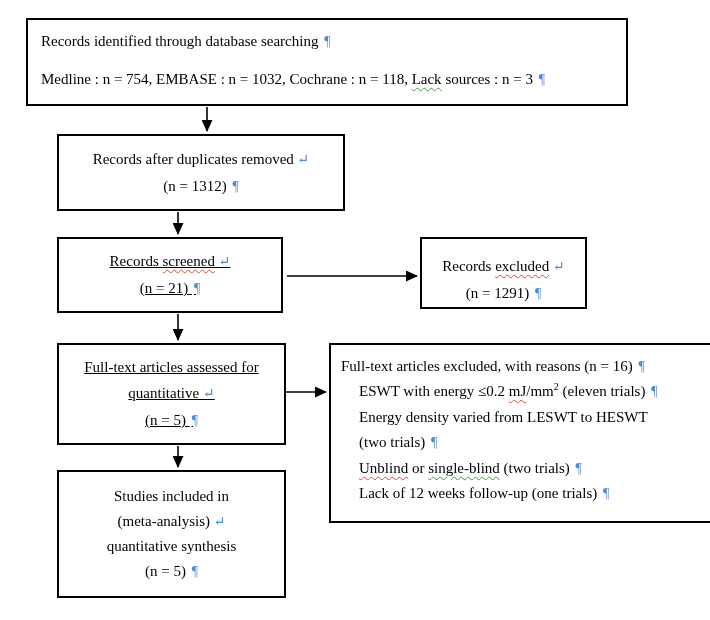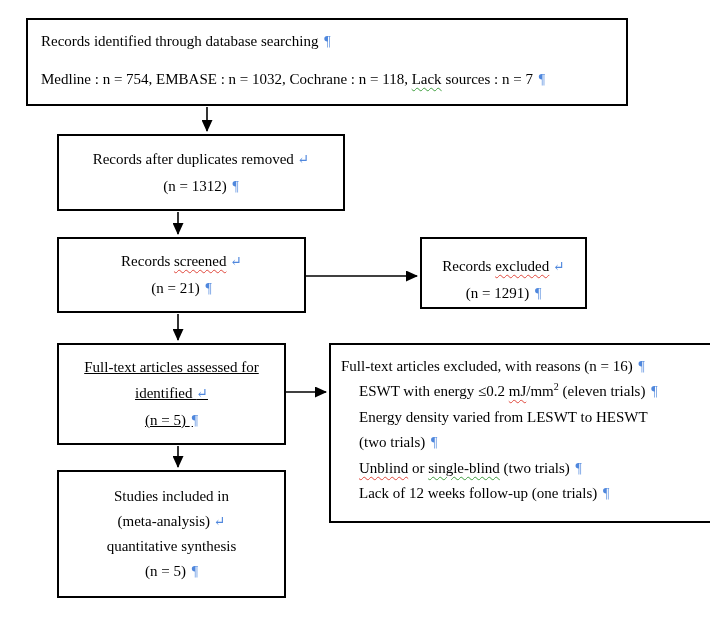--- a/index.html
+++ b/index.html
@@ -17,21 +17,21 @@
     display:flex; flex-direction:column; justify-content:center;
     align-items:center; text-align:center;
   }
   .box .line { line-height:26px; white-space:nowrap; }
 
   #box-identification { left:26px; top:18px; width:602px; height:88px; padding:11px 6px 0 13px; }
   #box-identification .line { line-height:21px; }
   #box-identification .line:first-child { margin-bottom:17px; }
 
   #box-duplicates  { left:57px;  top:134px; width:288px; height:77px;  }
-  #box-screened    { left:57px;  top:237px; width:249px; height:76px;  }
+  #box-screened    { left:57px;  top:237px; width:226px; height:76px;text-decoration:underline;  }
   #box-excluded    { left:420px; top:237px; width:167px; height:72px;justify-content:flex-end;  }
   #box-eligibility { left:57px;  top:343px; width:229px; height:102px;text-decoration:underline; }
 
   #box-reasons { left:329px; top:343px; width:444px; height:180px; padding:9px 4px 0 10px; }
   #box-reasons .line { line-height:25.4px; }
   #box-reasons .line:not(:first-child) { padding-left:18px; }
 
   #box-included { left:57px; top:470px; width:229px; height:128px; }
   #box-included .line { line-height:25px; }
 
@@ -67,41 +67,41 @@
     <line x1="207" y1="107" x2="207" y2="131" stroke="#000" stroke-width="1.6" marker-end="url(#ah)"></line>
     <line x1="178" y1="212" x2="178" y2="234" stroke="#000" stroke-width="1.6" marker-end="url(#ah)"></line>
     <line x1="287" y1="276" x2="417" y2="276" stroke="#000" stroke-width="1.6" marker-end="url(#ah)"></line>
     <line x1="178" y1="314" x2="178" y2="340" stroke="#000" stroke-width="1.6" marker-end="url(#ah)"></line>
     <line x1="286" y1="392" x2="326" y2="392" stroke="#000" stroke-width="1.6" marker-end="url(#ah)"></line>
     <line x1="178" y1="446" x2="178" y2="467" stroke="#000" stroke-width="1.6" marker-end="url(#ah)"></line>
   </svg>
 
   <div id="box-identification" class="box">
       <div class="line"><span>Records identified through database searching </span><span class="mark pilcrow">¶</span></div>
-      <div class="line"><span>Medline : n = 754, EMBASE : n = 1032, Cochrane : n = 118, </span><span class="sq-green">Lack</span><span> sources : n = 7 </span><span class="mark pilcrow">¶</span></div>
+      <div class="line"><span>Medline : n = 754, EMBASE : n = 1032, Cochrane : n = 118, </span><span class="sq-green">Lack</span><span> sources : n = 3 </span><span class="mark pilcrow">¶</span></div>
     </div>
 
   <div id="box-duplicates" class="box center">
       <div class="line"><span>Records after duplicates removed </span><span class="mark ret">↵</span></div>
       <div class="line"><span>(n = 1312) </span><span class="mark pilcrow">¶</span></div>
     </div>
 
   <div id="box-screened" class="box center">
       <div class="line"><span>Records </span><span class="sq-red">screened</span><span> </span><span class="mark ret">↵</span></div>
       <div class="line"><span>(n = 21) </span><span class="mark pilcrow">¶</span></div>
     </div>
 
   <div id="box-excluded" class="box center">
       <div class="line"><span>Records </span><span class="sq-red">excluded</span><span> </span><span class="mark ret">↵</span></div>
       <div class="line"><span>(n = 1291) </span><span class="mark pilcrow">¶</span></div>
     </div>
 
   <div id="box-eligibility" class="box center">
       <div class="line"><span>Full-text articles assessed for</span></div>
-      <div class="line"><span>identified </span><span class="mark ret">↵</span></div>
+      <div class="line"><span>quantitative </span><span class="mark ret">↵</span></div>
       <div class="line"><span>(n = 5) </span><span class="mark pilcrow">¶</span></div>
     </div>
 
   <div id="box-reasons" class="box">
       <div class="line"><span>Full-text articles excluded, with reasons (n = 16) </span><span class="mark pilcrow">¶</span></div>
       <div class="line"><span>ESWT with energy ≤0.2 </span><span class="sq-red">mJ</span><span>/mm</span><sup>2</sup><span> (eleven trials) </span><span class="mark pilcrow">¶</span></div>
       <div class="line"><span>Energy density varied from LESWT to HESWT</span></div>
       <div class="line"><span>(two trials) </span><span class="mark pilcrow">¶</span></div>
       <div class="line"><span class="sq-red">Unblind</span><span> or </span><span class="sq-green">single-blind</span><span> (two trials) </span><span class="mark pilcrow">¶</span></div>
       <div class="line"><span>Lack of 12 weeks follow-up (one trials) </span><span class="mark pilcrow">¶</span></div>

